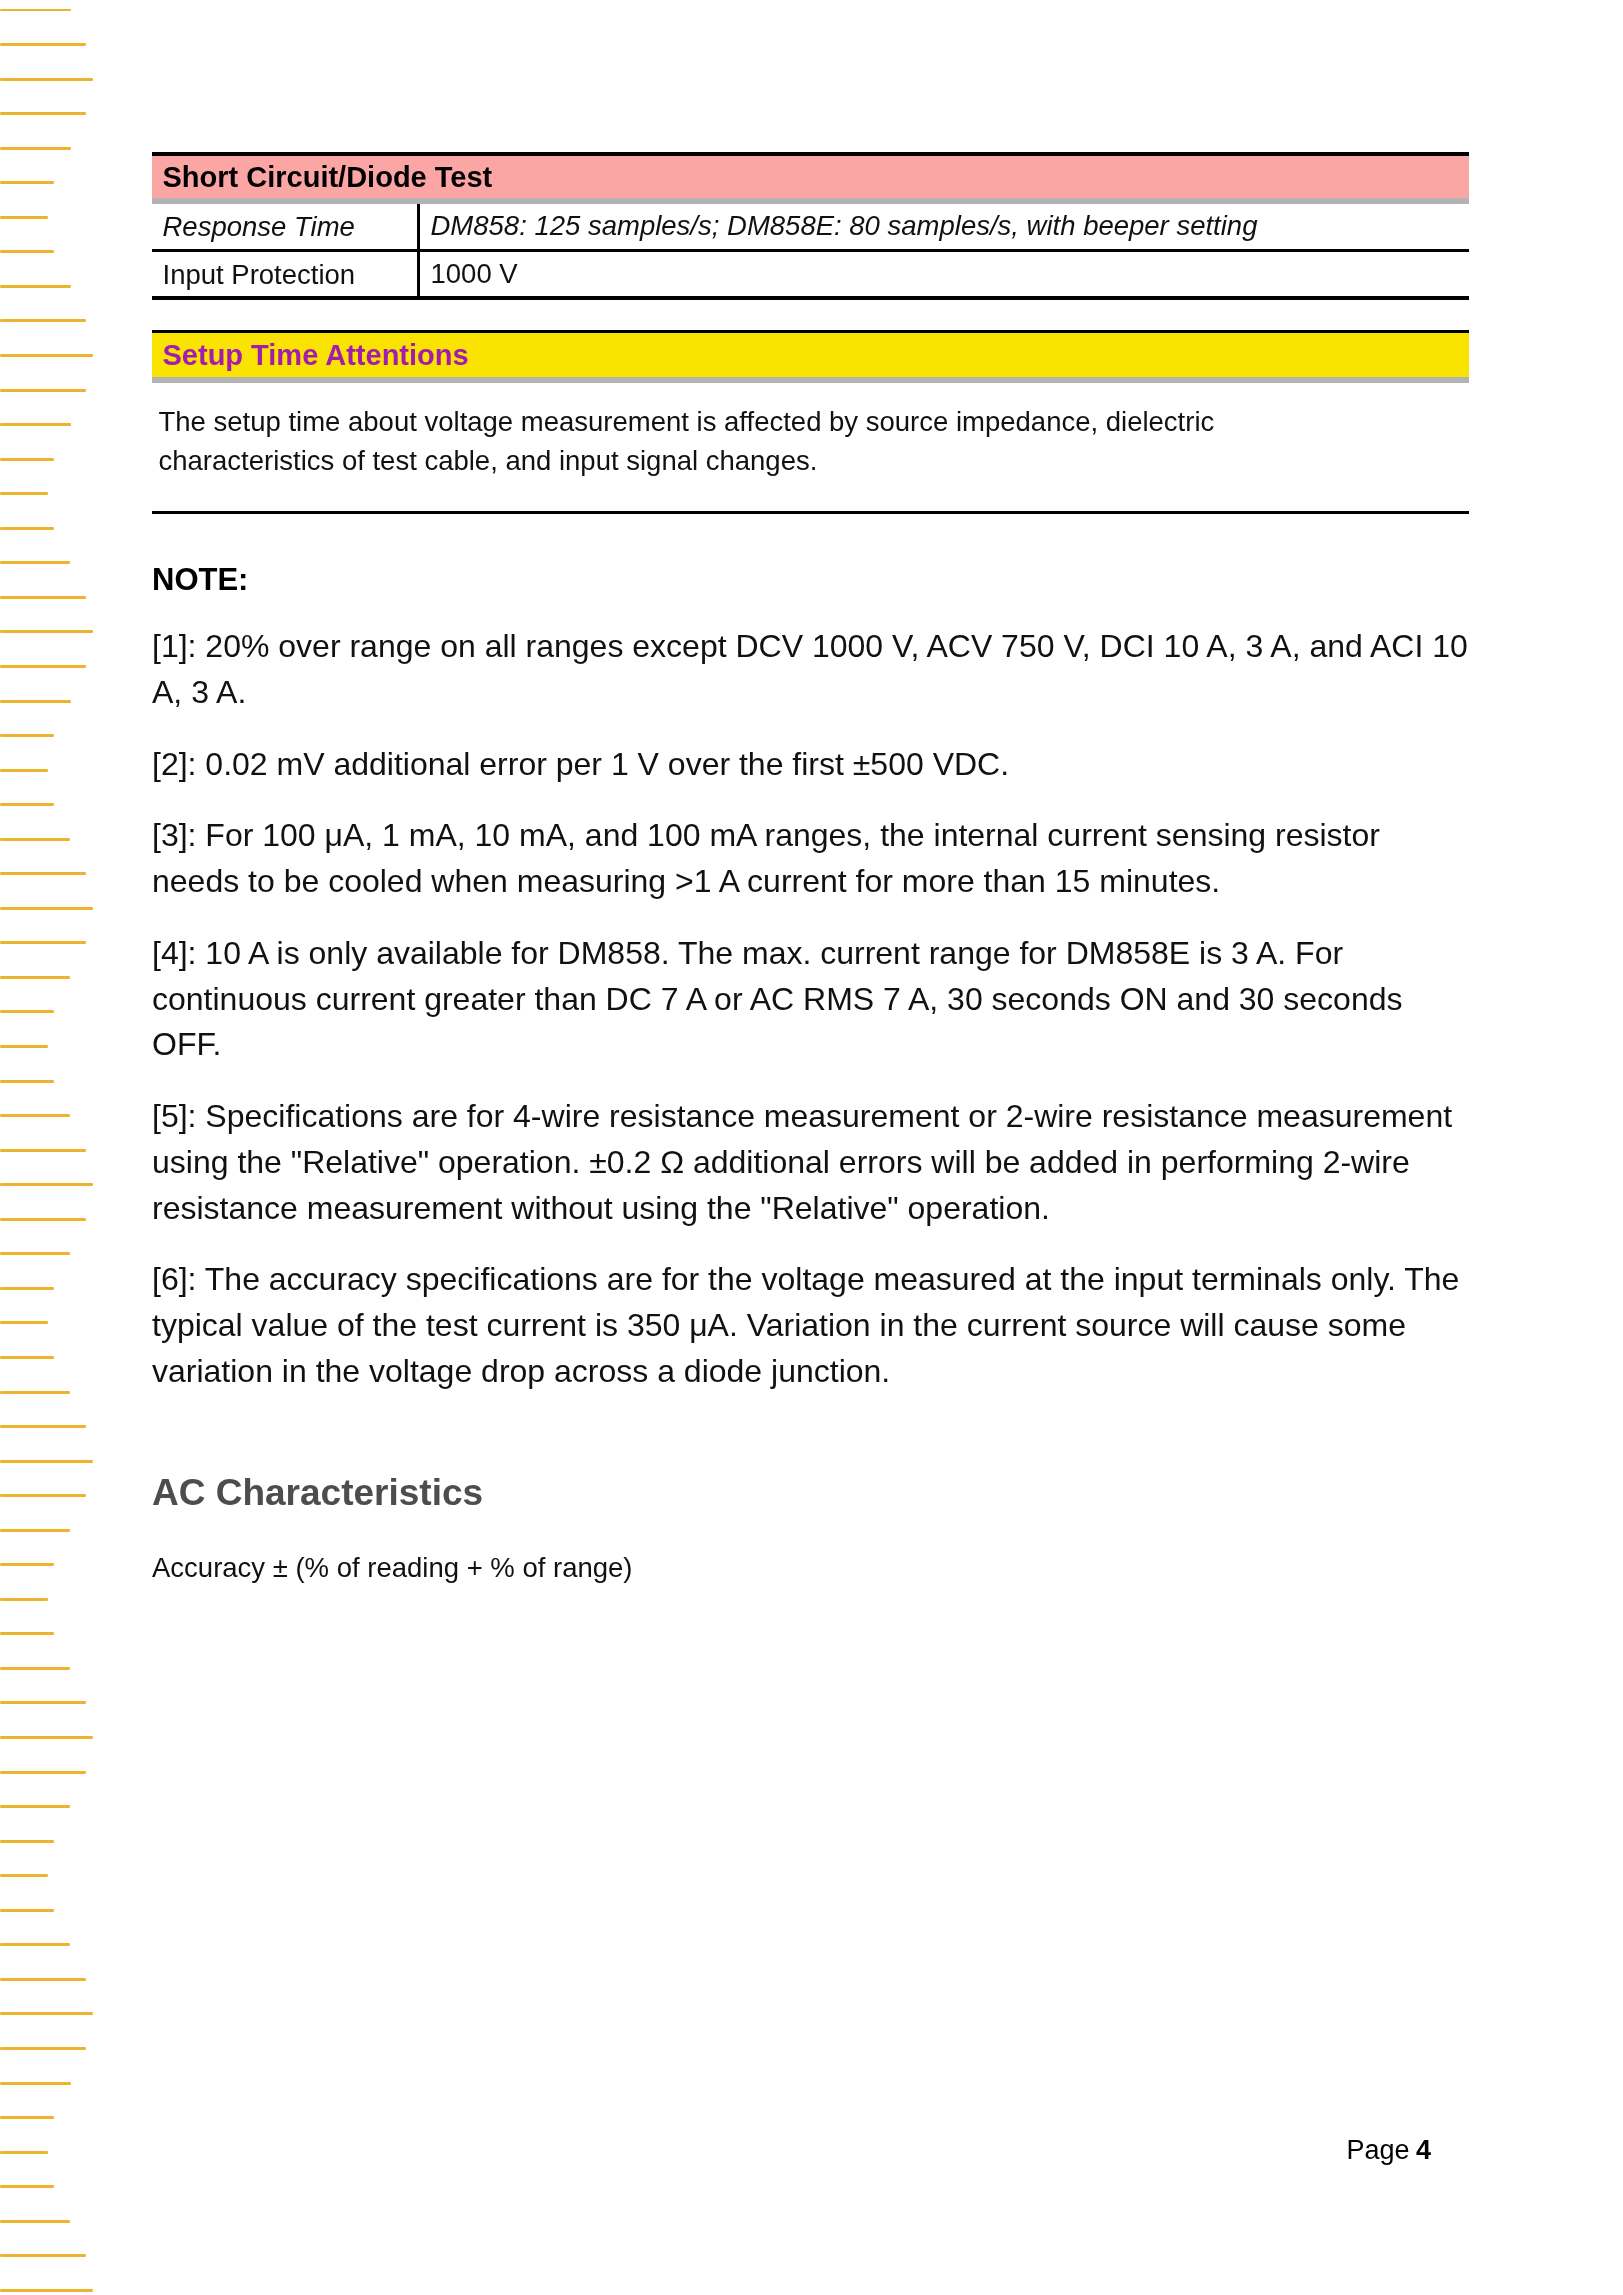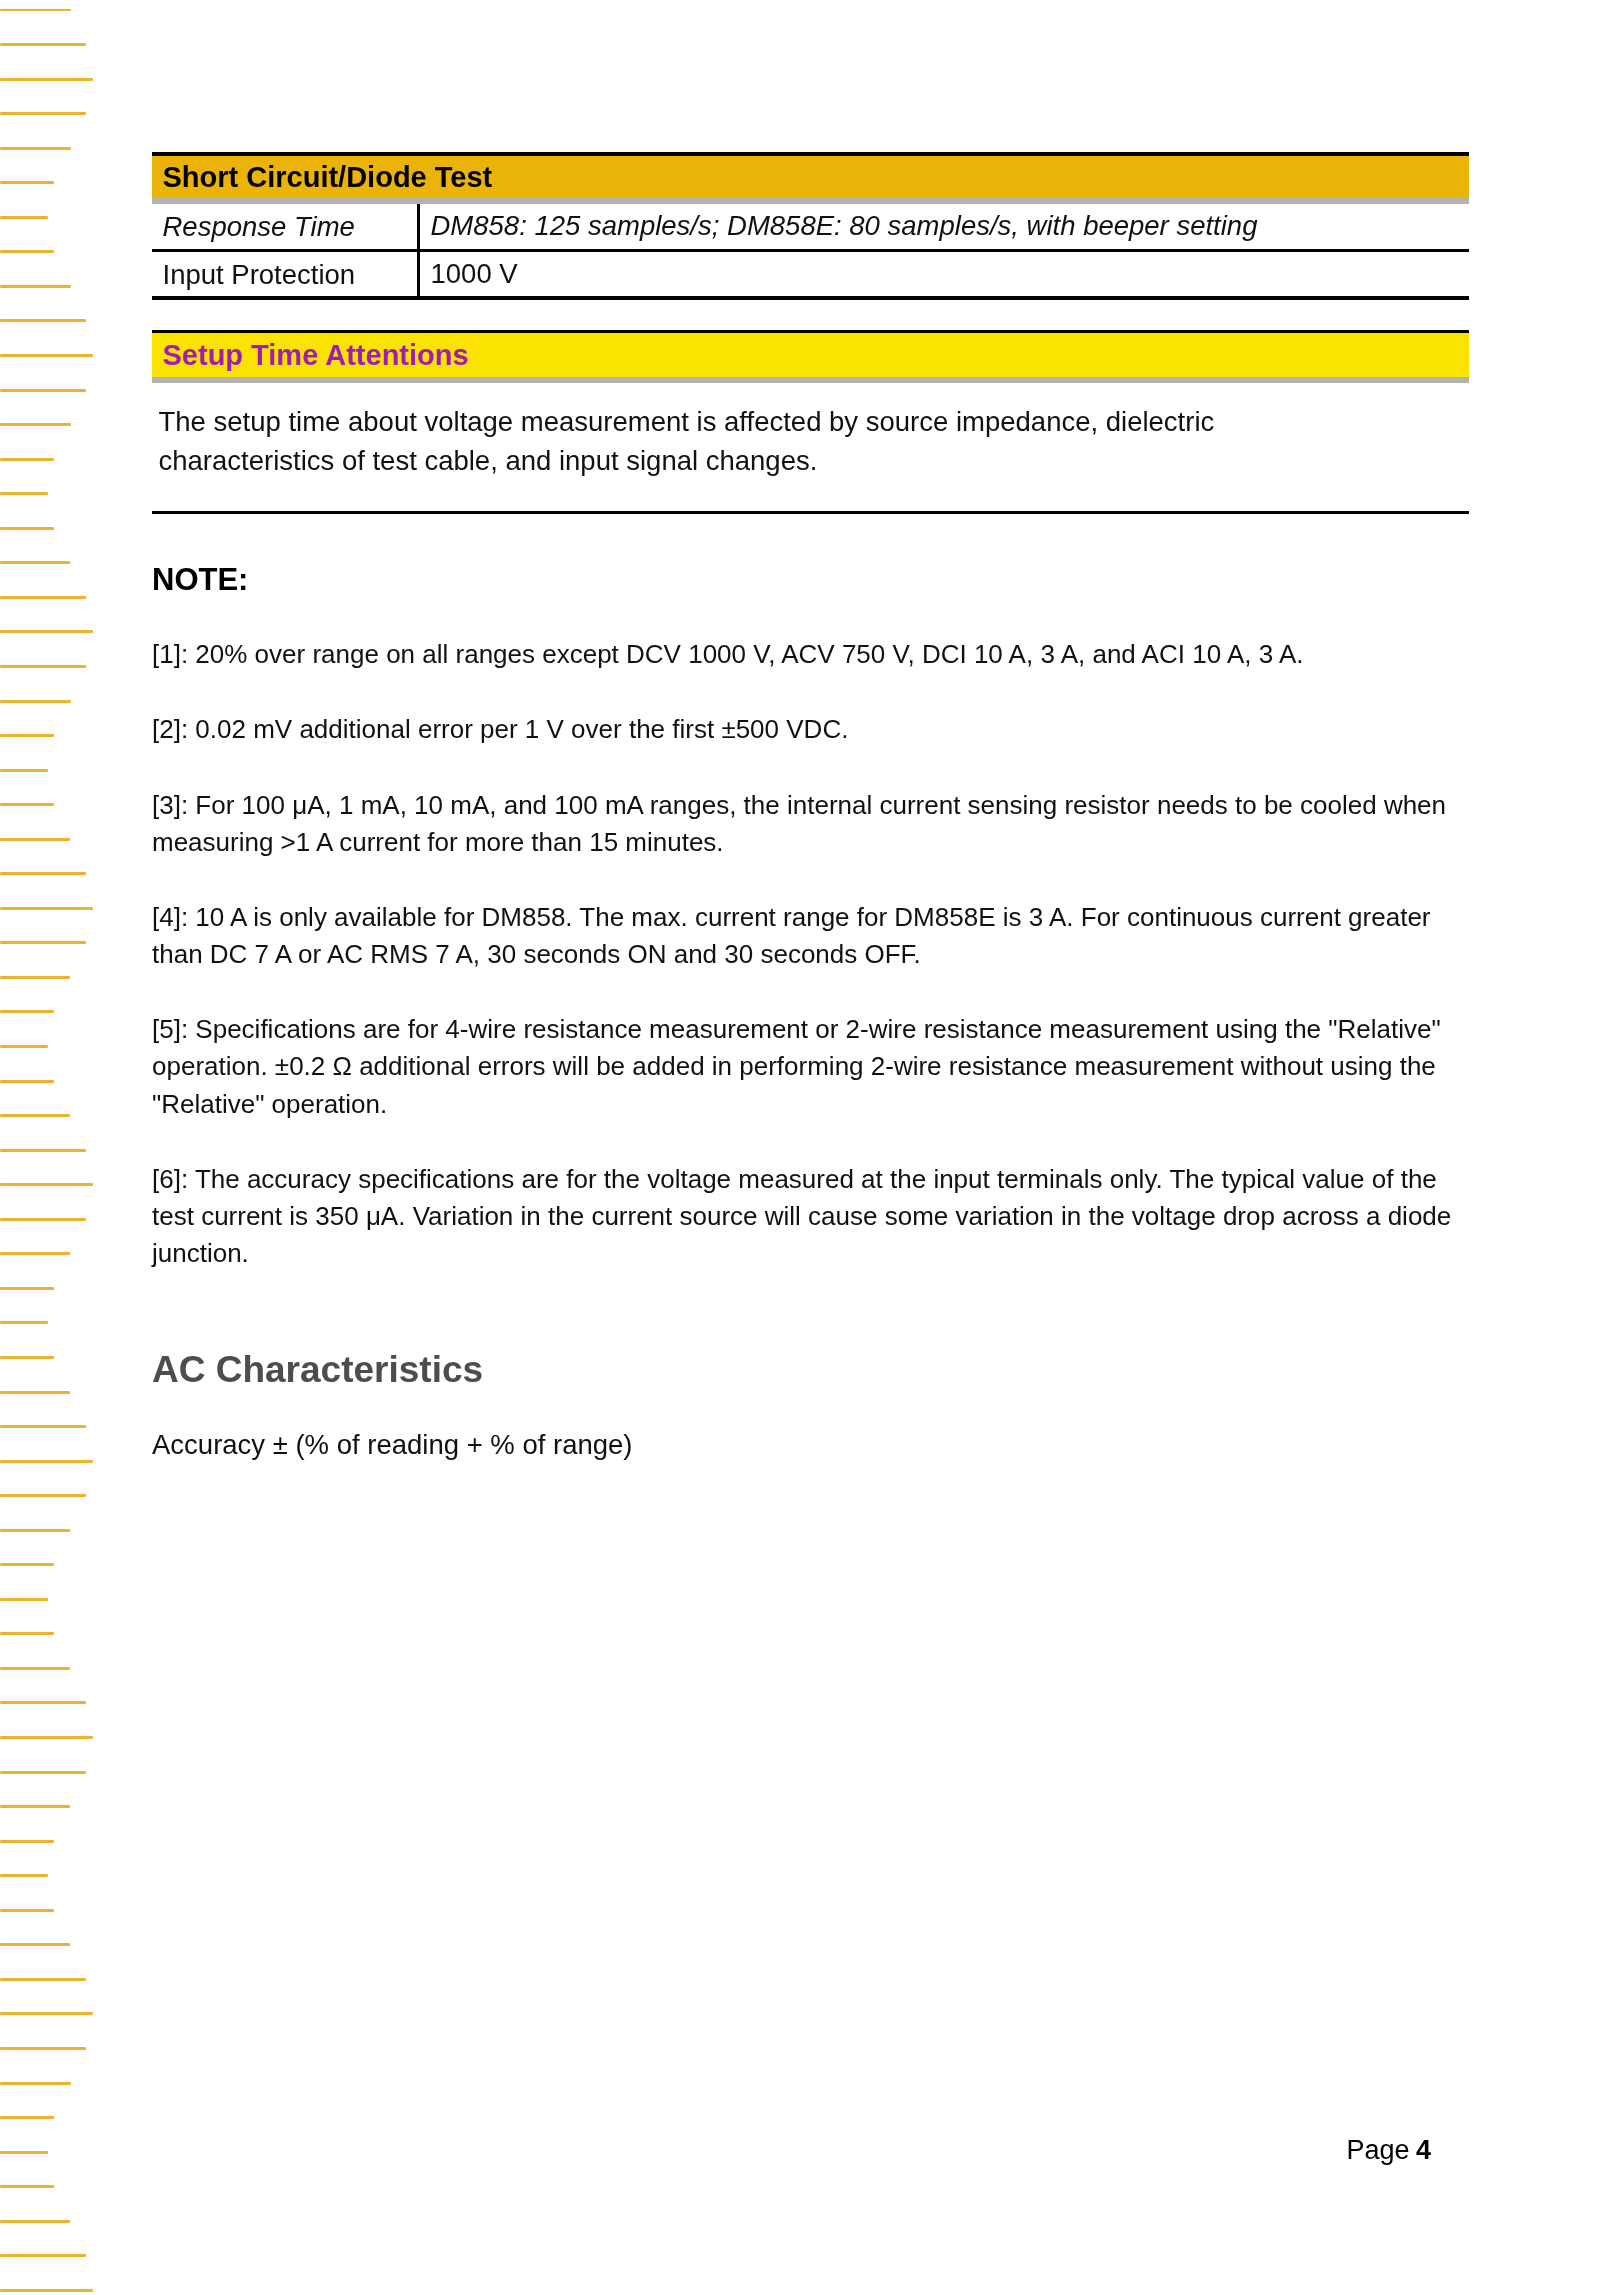--- a/index.html
+++ b/index.html
@@ -22,21 +22,21 @@
   
   .content {
     position: absolute;
     left: 152px; top: 152px;
     width: 1317px;
   }
 
   
   .spec-table { border-top: 4.6px solid #000; border-bottom: 4.6px solid #000; }
   .band-header {
-    background: #eab308;
+    background: #fca5a5;
     height: 42px;
     display: flex; align-items: center;
     padding-left: 10.5px;
     font-size: 29px; font-weight: bold; color: #000;
   }
   .gray-strip { height: 5.9px; background: #B3B3B3; }
   .spec-row { display: flex; border-bottom: 3.9px solid #000; }
   .spec-row:last-child { border-bottom: none; }
   .spec-label {
     width: 265px; flex: 0 0 265px;
@@ -63,21 +63,21 @@
     font-size: 29px; font-weight: bold; color: #a21caf;
   }
   .attention-body {
     padding: 18.3px 6.5px 31px 6.5px;
     font-size: 27.5px; line-height: 1.43;
     max-width: 1243px;
   }
 
   
   .note-heading { margin-top: 48px; font-size: 31px; font-weight: bold; color: #000; }
-  .note-item { margin-top: 38px; font-size: 26px; line-height: 1.43; }
+  .note-item { margin-top: 26px; font-size: 32px; line-height: 1.43; }
 
   
   .section-heading {
     margin-top: 77px;
     font-size: 37px; font-weight: bold; color: #4D4D4D;
   }
   .section-subtext { margin-top: 38px; font-size: 27.5px; }
 
   
   .footer {

